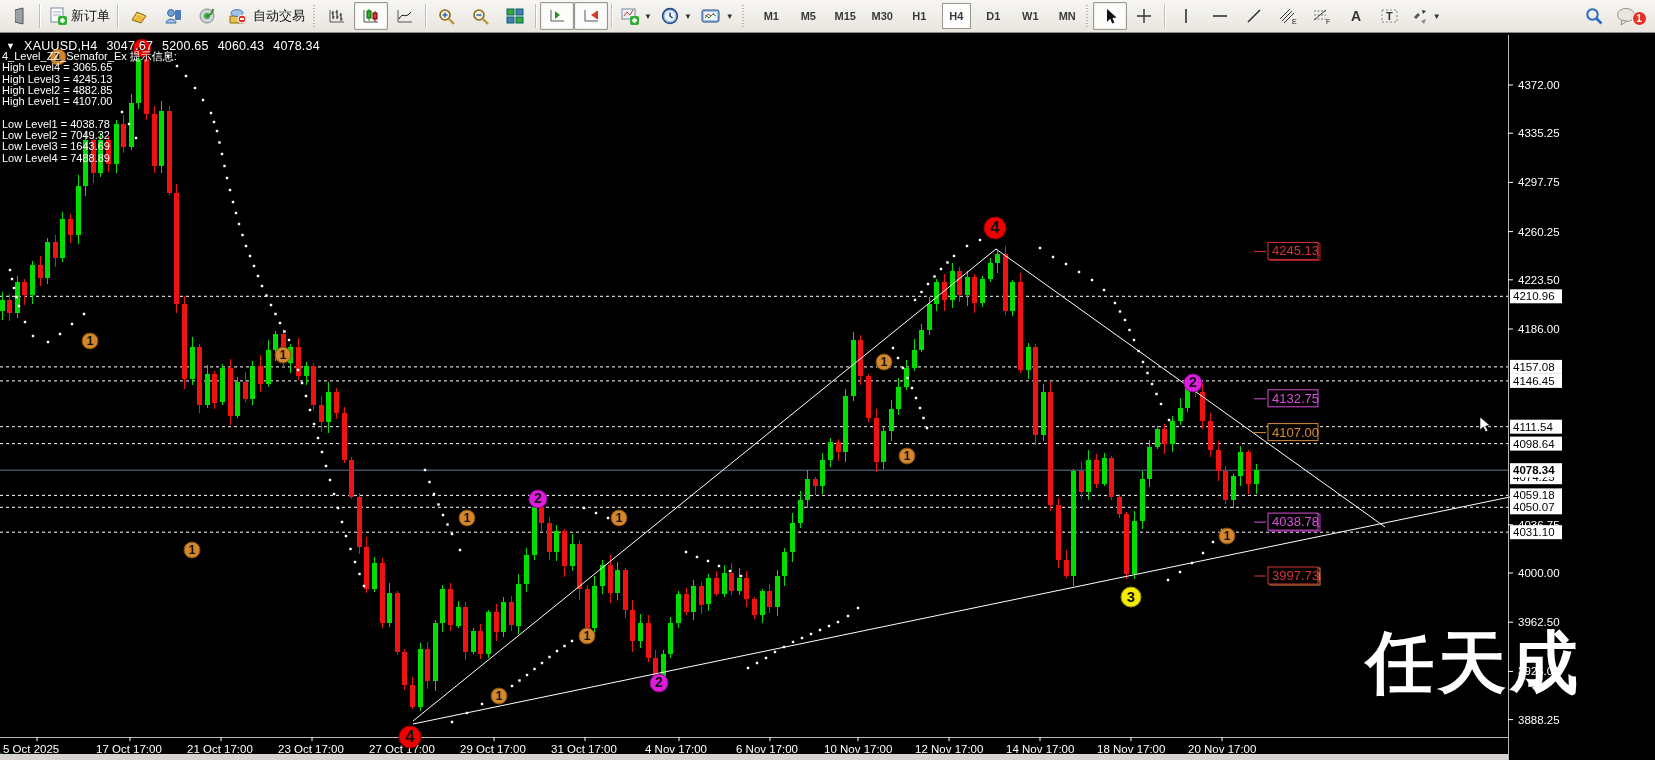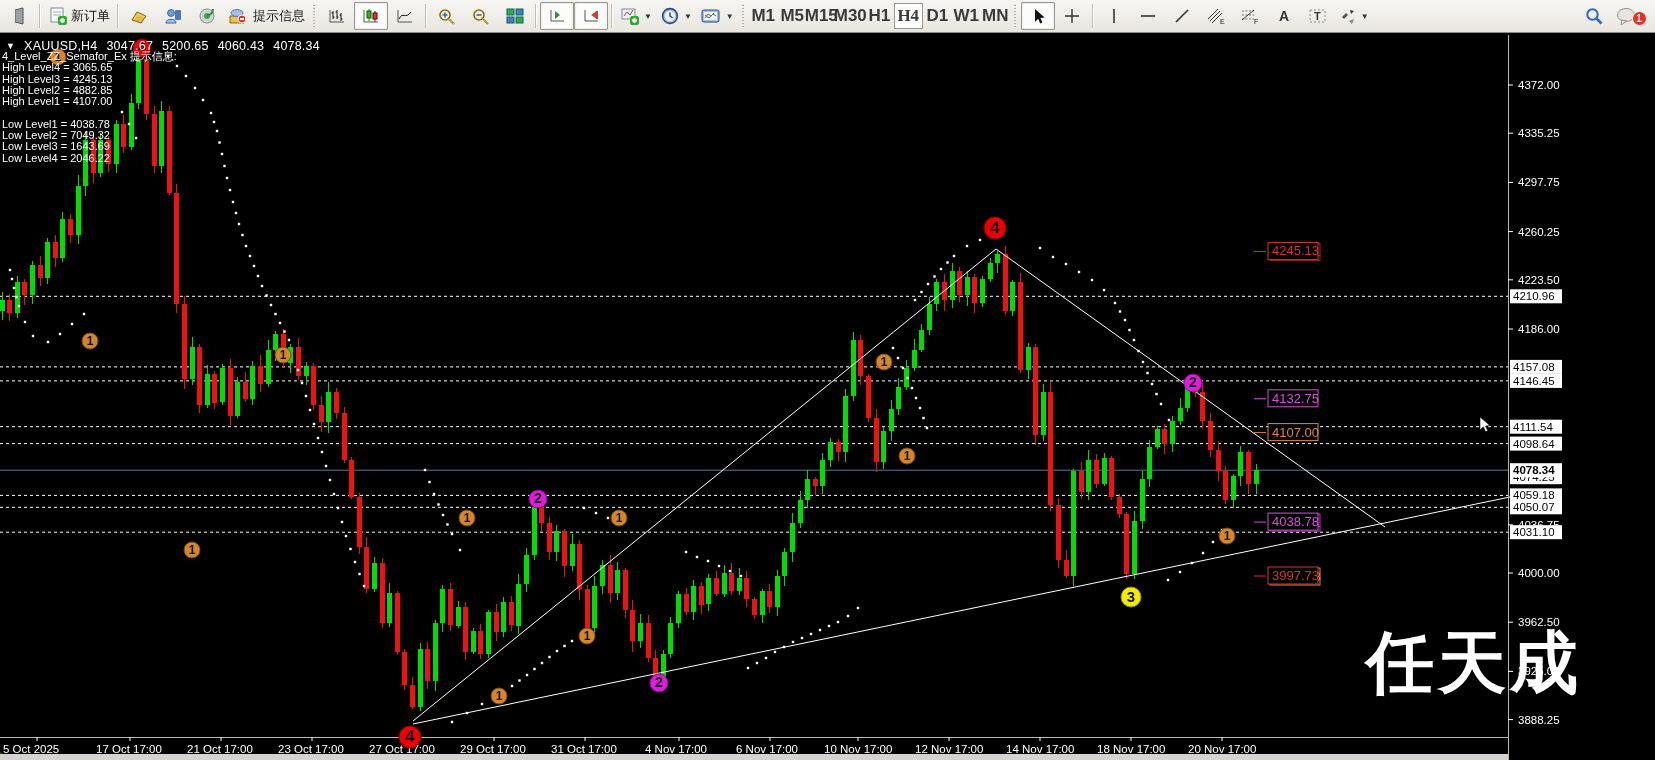--- a/index.html
+++ b/index.html
@@ -14,23 +14,23 @@
   .tb-sep{width:1px;height:24px;background:#c3bfb6;margin:0 3px;border-right:1px solid #fff;}
   .tb-handle{width:5px;height:22px;margin:0 3px;
     background-image:repeating-linear-gradient(#b9b5ac 0 1px,transparent 1px 3px);
     background-size:2px 100%;background-repeat:repeat-y;background-position:1px 0;}
   .tb-btn{display:flex;align-items:center;gap:3px;height:26px;min-width:26px;justify-content:center;
     padding:0 3px;border:1px solid transparent;border-radius:1px;color:#222;font-size:13px;cursor:default;}
   .tb-btn.pressed{background:#fcfcfb;border:1px solid #9a978f;box-shadow:inset 0 0 2px #cfccc4;}
   .tb-btn svg{display:block;}
   .tb-caret{font-size:8px;color:#333;margin-left:1px;}
   .tb-label{font-size:13px;color:#111;}
-  .tf-btn{font-size:17px;font-weight:bold;color:#3a3a3a;width:27px;height:24px;display:flex;
-    align-items:center;justify-content:center;border:1px solid transparent;}
-  .tf-btn.pressed{background:#fdfdfc;border:1px solid #9a978f;font-family:Liberation Serif, serif;}
+  .tf-btn{font-size:11px;font-weight:bold;color:#3a3a3a;width:27px;height:24px;display:flex;
+    align-items:center;justify-content:center;border:1px solid transparent;margin-left:8px;}
+  .tf-btn.pressed{background:#fdfdfc;border:1px solid #9a978f;}
   #tb-right{margin-left:auto;display:flex;align-items:center;margin-right:8px;}
   .badge{position:absolute;right:-6px;top:-5px;background:#e63022;color:#fff;font-size:10px;
     font-weight:bold;border-radius:8px;min-width:13px;height:13px;display:flex;align-items:center;
     justify-content:center;border:1px solid #fff;}
   .chat-wrap{position:relative;}
 
   
   #chart-svg{position:absolute;left:0;top:0;}
   #hdr{position:absolute;left:6px;top:39px;color:#fff;font-size:12.5px;letter-spacing:.2px;
     display:flex;gap:9px;align-items:center;}
@@ -101,21 +101,21 @@
         </span>
         <span class="tb-btn">
           <span>
             <svg width="22" height="18">
               <path d="M2 9 h14 v7 h-14 z" fill="#e8c04c" stroke="#8a6a10"></path>
               <ellipse cx="9" cy="6" rx="6" ry="3.4" fill="#9fc2e8" stroke="#4a7ab8"></ellipse>
               <circle cx="14" cy="12" r="4" fill="#e23022" stroke="#fff"></circle>
               <rect x="12" y="11" width="4" height="2" fill="#fff"></rect>
             </svg>
           </span>
-          <span class="tb-label">提示信息</span>
+          <span class="tb-label">自动交易</span>
         </span>
       </span>
       <span class="tb-handle"></span>
       <span class="tb-group">
         <span class="tb-btn">
           <span>
             <svg width="20" height="18">
               <path d="M3 15 V3 M3 15 H17" stroke="#555"></path>
               <path d="M6 4 v8 M4.5 6 h1.5 M6 10 h1.5" stroke="#111"></path>
               <path d="M10 3 v9 M8.5 5 h1.5 M10 10 h1.5" stroke="#111"></path>
@@ -1073,19 +1073,19 @@
   <div id="ind-info">
       <div>4_Level_ZZ_Semafor_Ex 提示信息:</div>
       <div>High Level4 = 3065.65</div>
       <div>High Level3 = 4245.13</div>
       <div>High Level2 = 4882.85</div>
       <div>High Level1 = 4107.00</div>
       <div>&nbsp;</div>
       <div>Low Level1 = 4038.78</div>
       <div>Low Level2 = 7049.32</div>
       <div>Low Level3 = 1643.69</div>
-      <div>Low Level4 = 2046.22</div>
+      <div>Low Level4 = 7488.89</div>
     </div>
 
   <div id="watermark">任天成</div>
   <div id="corner-sliver"></div>
   <div id="bottom-strip"></div>
 </div>
 
 </body></html>

